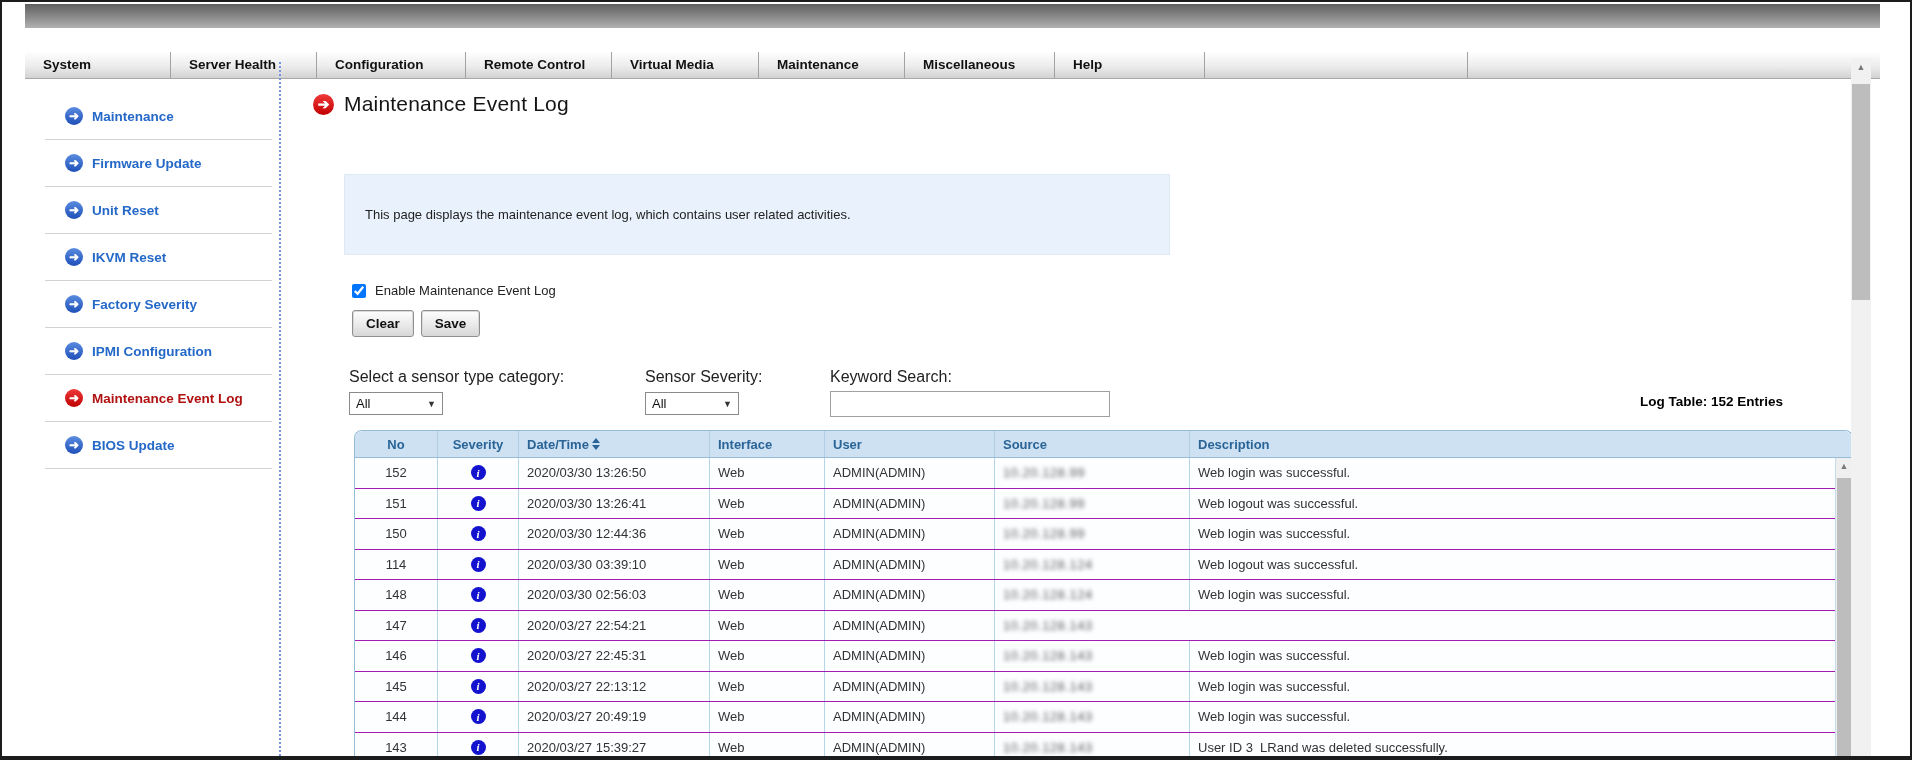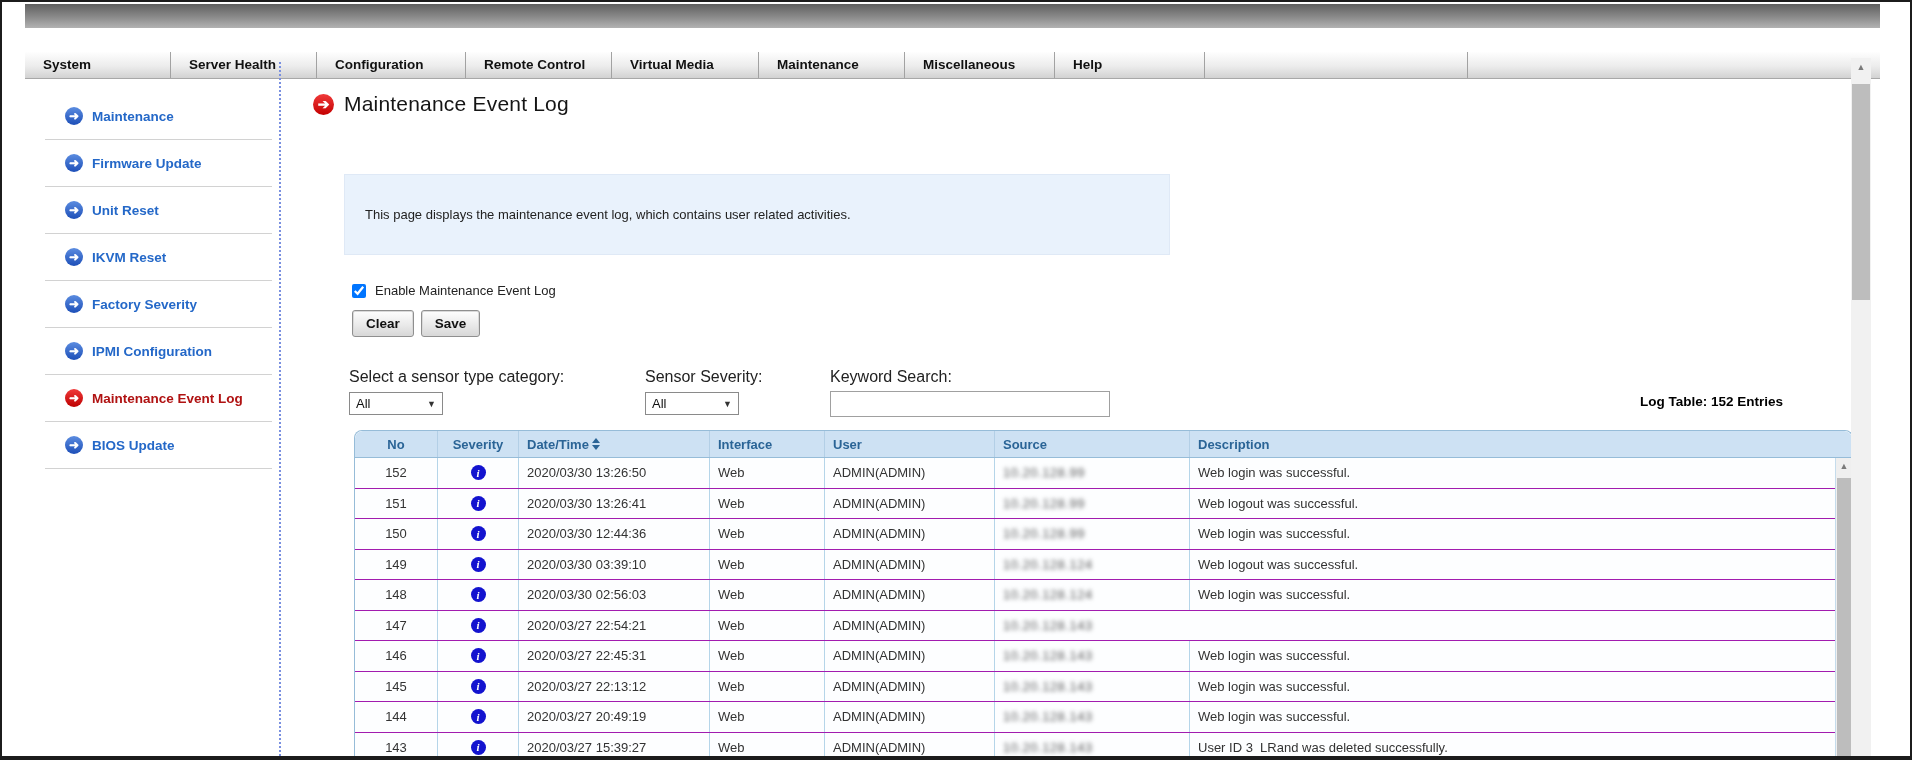--- a/index.html
+++ b/index.html
@@ -238,21 +238,21 @@
             </div>
             <div class="c">2020/03/30 12:44:36</div>
             <div class="c">Web</div>
             <div class="c">ADMIN(ADMIN)</div>
             <div class="c">
               <span class="blurred">10.20.128.99</span>
             </div>
             <div class="c">Web login was successful.</div>
           </div>
           <div class="lt-row">
-            <div class="c center">149</div>
+            <div class="c center">114</div>
             <div class="c center">
               <span class="sev-icon">i</span>
             </div>
             <div class="c">2020/03/30 03:39:10</div>
             <div class="c">Web</div>
             <div class="c">ADMIN(ADMIN)</div>
             <div class="c">
               <span class="blurred">10.20.128.124</span>
             </div>
             <div class="c">Web logout was successful.</div>

